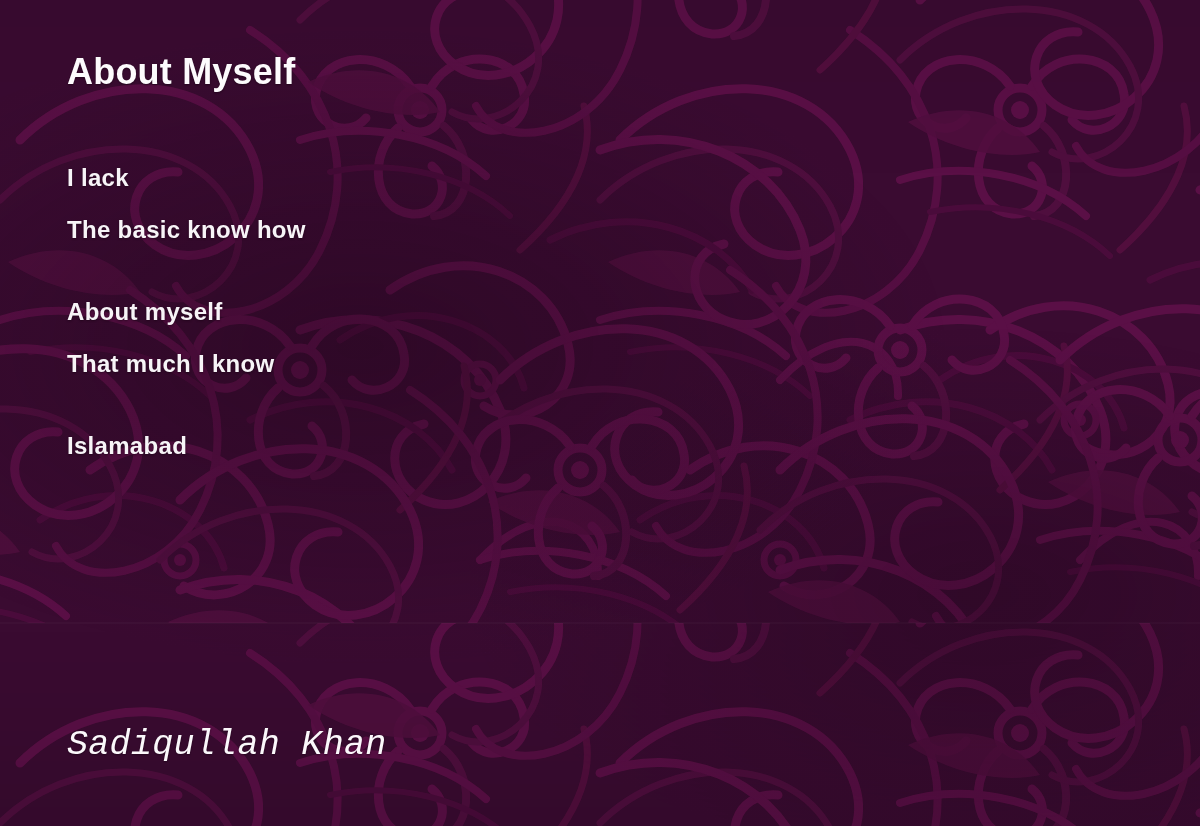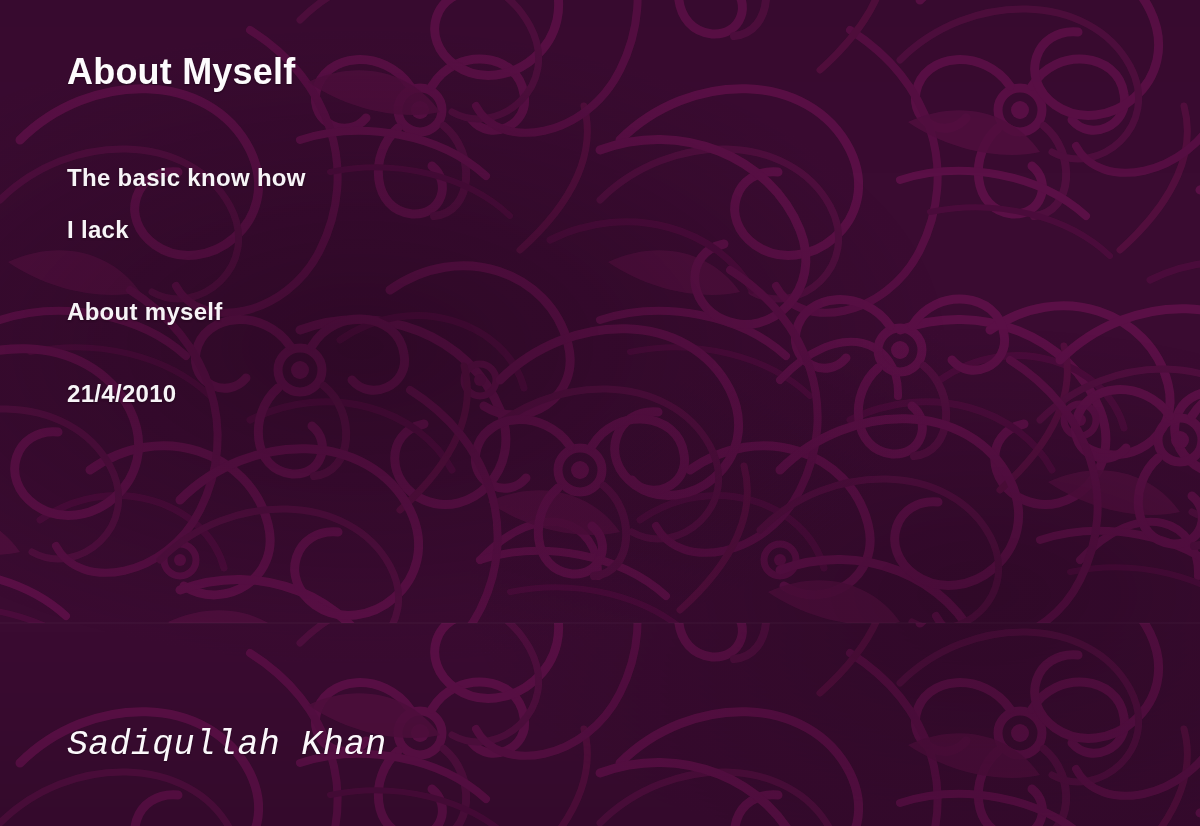--- a/index.html
+++ b/index.html
@@ -204,30 +204,31 @@
   <div class="bg-seam"></div>
   <div class="bg-shade"></div>
 
   <div class="content">
 
     <h1 class="poem-title">About Myself</h1>
 
     <div class="poem-body">
 
       <div class="stanza">
+        <div class="poem-line">I lack</div>
         <div class="poem-line">The basic know how</div>
-        <div class="poem-line">I lack</div>
       </div>
 
       <div class="stanza">
         <div class="poem-line">About myself</div>
+        <div class="poem-line">That much I know</div>
       </div>
 
       <div class="stanza">
-        <div class="poem-line">21/4/2010</div>
+        <div class="poem-line">Islamabad</div>
       </div>
 
     </div>
 
     <div class="author-name">Sadiqullah Khan</div>
 
   </div>
 </div>
 
 </body></html>

